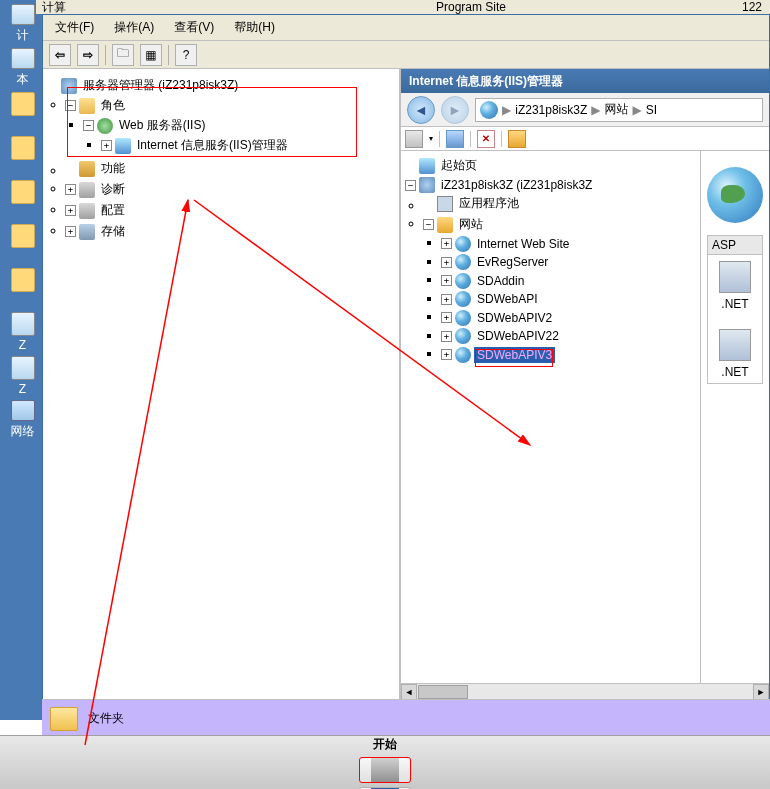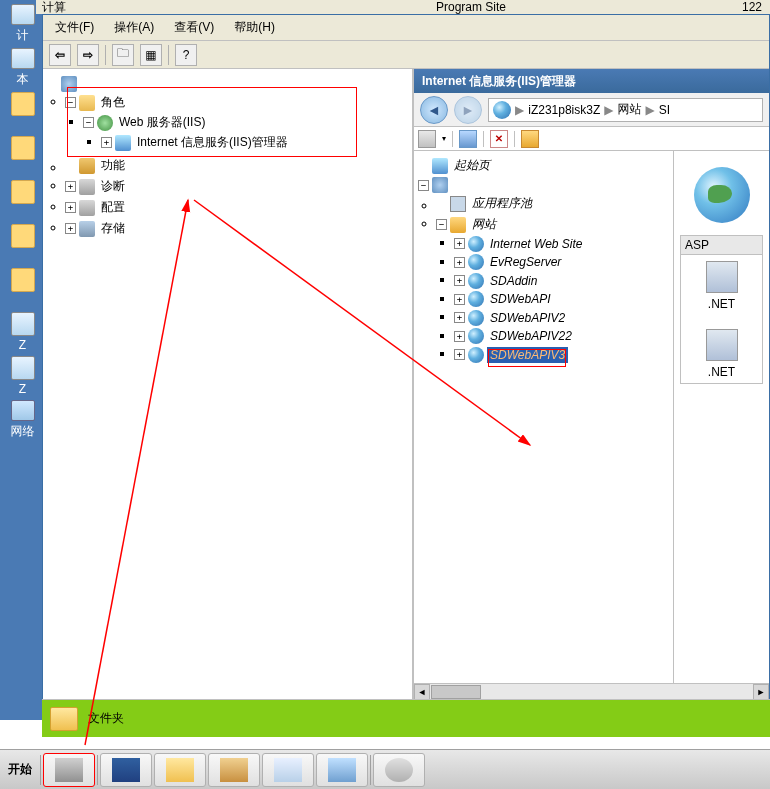--- a/index.html
+++ b/index.html
@@ -39,21 +39,21 @@
 .tree .ticon.web { background: radial-gradient(#a0e0a0,#409040); border-radius: 8px; }
 .tree .ticon.iis { background: linear-gradient(#b0e8ff,#5090d0); border-radius: 2px; }
 .tree .ticon.feat { background: linear-gradient(#f0c870,#d09830); border-radius: 2px; }
 .tree .ticon.diag { background: linear-gradient(#d8d8d8,#a0a0a0); border-radius: 2px; }
 .tree .ticon.store { background: linear-gradient(#b8d0e8,#8098b0); border-radius: 2px; }
 .tree .ticon.pool { background: #c8d8e8; border: 1px solid #888; }
 .tree .ticon.sitef { background: linear-gradient(#ffd880,#e8a830); border-radius: 2px; }
 .tree .ticon.globe { background: radial-gradient(circle at 35% 35%, #d0f0ff 0%, #60b0e0 40%, #3070b0 100%); border-radius: 8px; }
 .tree .children { padding-left: 18px; }
 .tree .label { padding: 1px 3px; }
-.tree .label.sel { background: #2a5fb0; color: #fdba74; }
+.tree .label.sel { background: #2a5fb0; color: #f0abfc; }
 
 .highlight-box { border: 1px solid #ff0000; position: absolute; pointer-events: none; }
 
 .right-pane { flex: 1; display: flex; flex-direction: column; border-left: 1px solid #c0c0c0; background: #fff; }
 .iis-title { height: 24px; background: linear-gradient(#4a7ab4,#3a6a9c); color: #fff; display: flex; align-items: center; padding: 0 8px; font-weight: bold; }
 .iis-nav { height: 34px; background: #f0f0f0; border-bottom: 1px solid #c0c0c0; display: flex; align-items: center; padding: 0 6px; gap: 6px; }
 .nav-btn { width: 28px; height: 28px; border-radius: 14px; background: radial-gradient(#d0e8ff,#88b8e0); border: 1px solid #6898c8; display: flex; align-items: center; justify-content: center; font-size: 14px; color: #30588c; cursor: pointer; }
 .nav-btn.disabled { opacity: .5; }
 .path-bar { flex: 1; height: 24px; border: 1px solid #b0b0b0; background: #fff; display: flex; align-items: center; padding: 0 4px; gap: 4px; }
 .path-bar .sep { color: #888; }
@@ -62,36 +62,36 @@
 .conn-hdr { height: 22px; background: linear-gradient(#e8f0f8,#d0e0f0); border-bottom: 1px solid #a0b8d0; padding: 2px 8px; font-weight: bold; display:flex; align-items:center; }
 .conn-toolbar { height: 24px; border-bottom: 1px solid #c0c0c0; display: flex; align-items: center; padding: 0 4px; gap: 6px; }
 .conn-toolbar .cbtn { width: 18px; height: 18px; cursor: pointer; display:flex; align-items:center; justify-content:center; }
 .conn-toolbar .cbtn.server-ico { background: linear-gradient(#e8e8e8,#c0c0c0); border: 1px solid #999; }
 .conn-toolbar .cbtn.save-ico { background: linear-gradient(#b8d8ff,#6898d0); border: 1px solid #6898c8; }
 .conn-toolbar .cbtn.del-ico { background: #fff; border: 1px solid #c88; color:#b00; font-weight:bold; font-size:10px; }
 .conn-toolbar .cbtn.site-ico { background: linear-gradient(#ffd880,#e8a830); border: 1px solid #c88830; }
 .conn-toolbar .sep { width:1px; height:16px; background:#c0c0c0; }
 
 .iis-body { flex: 1; display:flex; overflow:hidden; }
-.conn-tree { width: 260px; border-right: 1px solid #c0c0c0; padding: 4px; overflow: auto; position: relative; font-style: italic; }
+.conn-tree { width: 300px; border-right: 1px solid #c0c0c0; padding: 4px; overflow: auto; position: relative; }
 .detail { flex:1; border-left: 0; padding: 6px; overflow:auto; background:#fff; }
 .globe-big { width:56px; height:56px; margin: 10px auto; background: radial-gradient(circle at 35% 35%, #e0f4ff 0%, #70c0e8 35%, #3078c0 100%); border-radius:50%; position:relative; }
 .globe-big::after { content:""; position:absolute; left:14px; top:18px; width:24px; height:18px; background:#50a050; border-radius:40% 50% 60% 30%; }
 .det-sec { border:1px solid #c0c0c0; padding:4px; margin-top:12px; }
 .det-hdr { background:#e8e8e8; padding:2px 4px; font-weight:normal; margin:-4px -4px 6px -4px; border-bottom:1px solid #c0c0c0; }
 .det-ico { width:32px; height:32px; margin:4px auto; background:linear-gradient(#e0e8f0,#b0c0d8); border:1px solid #999; }
 
 .scrollbar-h { height:16px; background:#e8e8e8; border-top:1px solid #c0c0c0; display:flex; }
 .sb-btn { width:16px; height:16px; background:#d8d8d8; border:1px solid #b0b0b0; display:flex; align-items:center; justify-content:center; font-size:9px; }
 .sb-thumb { width:50px; height:14px; background:#c8c8c8; border:1px solid #a0a0a0; margin:1px; }
 .sb-track { flex:1; }
 
-.folder-strip { position:absolute; left:42px; right:0; bottom:52px; height:38px; background:#84cc16; border-top:1px solid #c0c0c0; display:flex; align-items:center; padding:0 8px; gap:10px; }
+.folder-strip { position:absolute; left:42px; right:0; bottom:52px; height:38px; background:#c4b5fd; border-top:1px solid #c0c0c0; display:flex; align-items:center; padding:0 8px; gap:10px; }
 .folder-strip .fico { width:28px; height:24px; background:linear-gradient(#ffe8a0,#f0c050); border:1px solid #d4a030; border-radius:2px; }
-.taskbar { position:absolute; left:0; right:0; bottom:0; height:40px; background:linear-gradient(#e8e8e8,#c8c8c8); border-top:1px solid #a0a0a0; display:flex; align-items:center; padding:0 2px; gap:2px; }
+.taskbar { position:absolute; left:0; right:0; bottom:0; height:54px; background:linear-gradient(#e8e8e8,#c8c8c8); border-top:1px solid #a0a0a0; display:flex; align-items:center; padding:0 2px; gap:2px;flex-direction:column; }
 .taskbar .start { height:32px; padding:0 6px; display:flex; align-items:center; font-weight:bold; }
 .taskbar .sepv { width:1px; height:30px; background:#a0a0a0; }
 .taskbar .tbitem { width:52px; height:34px; border:1px solid #b0b0b0; background:linear-gradient(#f8f8f8,#e0e0e0); border-radius:3px; display:flex; align-items:center; justify-content:center; cursor:pointer; }
 .taskbar .tbitem .tico2 { width:28px; height:24px; }
 .taskbar .tbitem.active { border:1px solid #ff0000; }
 .tico2.sm { background:linear-gradient(#d0d0d0,#909090); }
 .tico2.ps { background:linear-gradient(#3060a0,#204080); }
 .tico2.exp { background:linear-gradient(#ffe8a0,#f0c050); }
 .tico2.tool { background:linear-gradient(#f0d090,#c89040); }
 .tico2.note { background:linear-gradient(#e8f0ff,#b8d0e8); }
@@ -165,20 +165,21 @@
   </div>
 
   <div class="main-panes">
 
     <div class="left-pane" style="position:relative;">
       <ul class="tree">
         <li>
           <div class="row">
               <span class="noexp"></span>
               <span class="ticon server"></span>
+              <span class="label">服务器管理器 (iZ231p8isk3Z)</span>
             </div>
           <ul class="children">
             <li>
               <div class="row">
                   <span class="exp">−</span>
                   <span class="ticon role"></span>
                   <span class="label">角色</span>
                 </div>
               <ul class="children">
                 <li>
@@ -267,20 +268,21 @@
                 <div class="row">
                   <span class="noexp"></span>
                   <span class="ticon iis"></span>
                   <span class="label">起始页</span>
                 </div>
               </li>
             <li>
               <div class="row">
                   <span class="exp">−</span>
                   <span class="ticon server"></span>
+                  <span class="label">iZ231p8isk3Z (iZ231p8isk3Z</span>
                 </div>
               <ul class="children">
                 <li>
                     <div class="row">
                       <span class="noexp"></span>
                       <span class="ticon pool"></span>
                       <span class="label">应用程序池</span>
                     </div>
                   </li>
                 <li>

